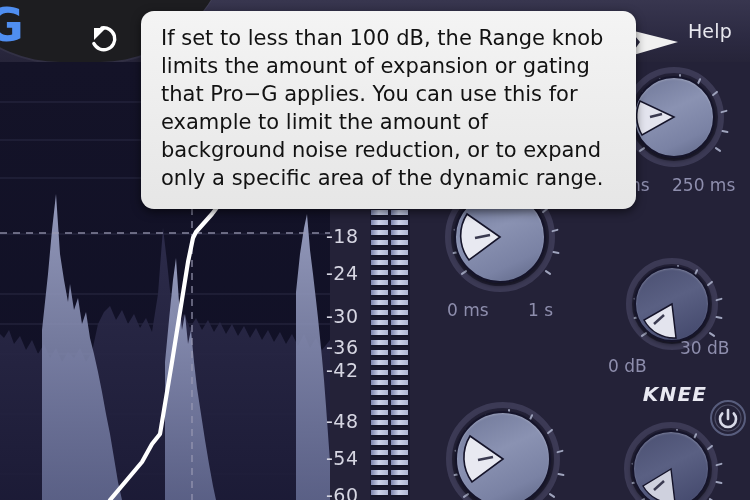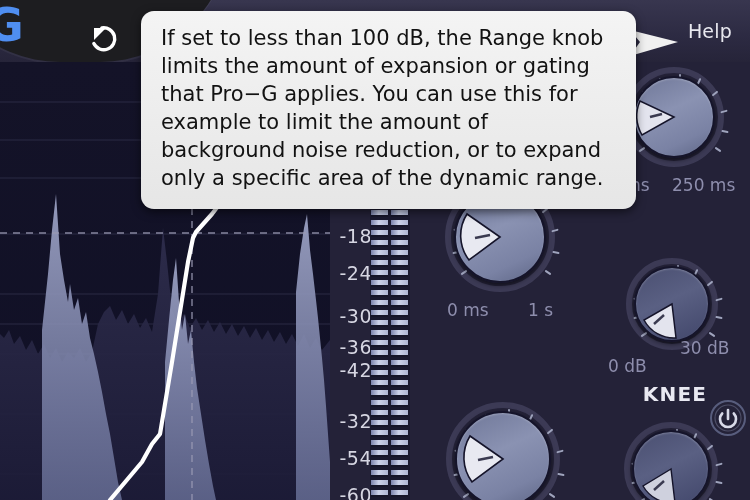--- a/index.html
+++ b/index.html
@@ -31,21 +31,21 @@
            overflow:hidden; }
   .graph svg { display:block; }
   .gridline { stroke:#2b2a44; stroke-width:1; }
   .dashline { stroke:#9a9ab4; stroke-width:1.4; stroke-dasharray:7 6; opacity:.85; }
   .curve { fill:none; stroke:#ffffff; stroke-width:4.2; stroke-linejoin:round;
            stroke-linecap:round; }
 
   
   .scale { position:absolute; left:324px; top:62px; width:50px; height:438px; }
   .scale div { position:absolute; right:2px; color:#d6d6e2; font-size:19px;
-               text-align:right; width:46px; letter-spacing:.5px; }
+               width:46px; letter-spacing:.5px; }
 
   
   .meters { position:absolute; left:370px; top:180px; width:40px; height:320px;
             background:#1a1930; }
   .mcol { position:absolute; top:0; width:17px; height:320px; }
   .mcol.a { left:1px; } .mcol.b { left:21px; }
   .seg { position:absolute; left:0; width:17px; height:7px;
          background:linear-gradient(90deg,#7b83ad,#ccd2ea 45%,#aeb5d4);
          border-bottom:2px solid #16152a; }
   .seg.dim { background:linear-gradient(90deg,#494f74,#626a92 45%,#525877); }
@@ -137,21 +137,21 @@
     </svg>
   </div>
 
   <div class="scale">
     <div style="top:126px">-12</div>
     <div style="top:163px">-18</div>
     <div style="top:200px">-24</div>
     <div style="top:243px">-30</div>
     <div style="top:274px">-36</div>
     <div style="top:297px">-42</div>
-    <div style="top:348px">-32</div>
+    <div style="top:348px">-48</div>
     <div style="top:385px">-54</div>
     <div style="top:422px">-60</div>
   </div>
 
   <div class="meters">
     <div class="mcol a">
         <div class="seg dim" style="top: 0px;"></div>
         <div class="seg" style="top: 10px;"></div>
         <div class="seg" style="top: 20px;"></div>
         <div class="seg" style="top: 30px;"></div>
@@ -283,21 +283,21 @@
         <div class="tick" style="width: 2px; height: 7px; left: 86.3619px; top: 50.2932px; transform: rotate(100deg);"></div>
         <div class="tick" style="width: 2px; height: 7px; left: 79.4044px; top: 67.0902px; transform: rotate(125deg);"></div>
       </div>
     <div class="dial dark" style="left:29px; top:8px; width:76px; height:76px;"></div>
     <svg style="position:absolute; left:21px; top:0px;" width="92" height="92">
       <path d="M46,46 L18,62 A34,34 0 0,0 50,80 Z" fill="#e3e4ee" stroke="#15142a" stroke-width="1.5"></path>
       <line x1="28" y1="66" x2="38" y2="57" stroke="#3a3a50" stroke-width="2.4"></line>
     </svg>
     <div class="rangelbl" style="left:3px; top:98px;">0 dB</div>
     <div class="rangelbl" style="left:75px; top:80px;">30 dB</div>
-    <div class="knoblbl" style="top:124px;">KNEE</div>
+    <div class="knoblbl" style="top:124px;font-style:italic;">KNEE</div>
   </div>
 
   <div class="knobwrap" style="left:428px; top:398px; width:150px; height:102px; overflow:hidden;">
     <div class="ring" style="left:18px; top:4px; width:114px; height:114px;
                 border:6px solid #3c3a55; box-sizing:border-box;">
         <div class="tick" style="width: 2px; height: 7px; left: 12.5849px; top: 84.3996px; transform: rotate(-125deg);"></div>
         <div class="tick" style="width: 2px; height: 7px; left: 3.80519px; top: 63.2034px; transform: rotate(-100deg);"></div>
         <div class="tick" style="width: 2px; height: 7px; left: 4.80593px; top: 40.2826px; transform: rotate(-75deg);"></div>
         <div class="tick" style="width: 2px; height: 7px; left: 15.3996px; top: 19.9323px; transform: rotate(-50deg);"></div>
         <div class="tick" style="width: 2px; height: 7px; left: 33.6012px; top: 5.96569px; transform: rotate(-25deg);"></div>

